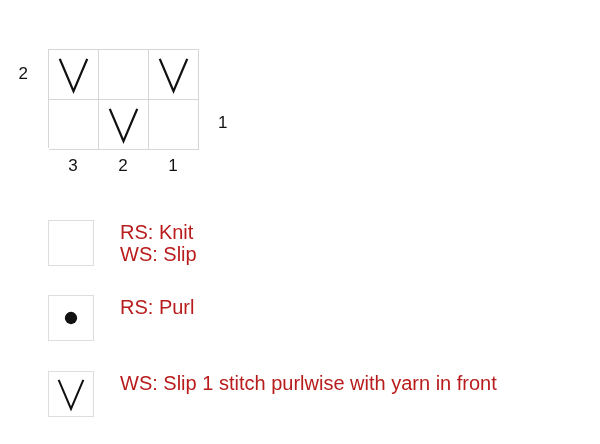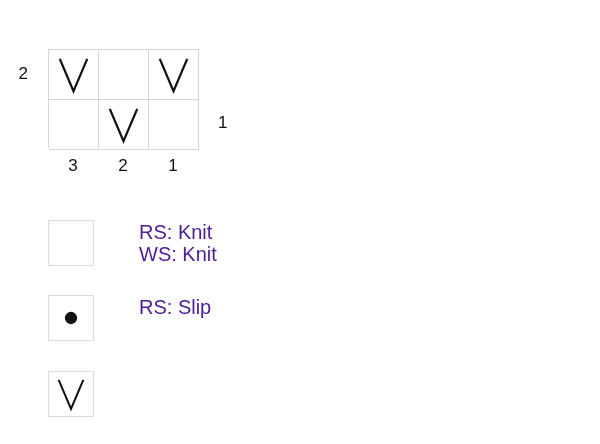--- a/index.html
+++ b/index.html
@@ -86,26 +86,26 @@
     left: 0;
     top: 0;
     width: 46px;
     height: 46px;
     border: 1.5px solid #dddddd;
     background: #ffffff;
     box-sizing: border-box;
   }
   .legend-text {
     position: absolute;
-    left: 91px;
+    left: 72px;
     top: 2px;
     font-size: 20px;
     line-height: 21.5px;
     white-space: nowrap;
-    color: #4c1d95;
+    color: #b91c1c;
   }
 </style>
 </head>
 <body>
 
 <div class="canvas">
 
   <div class="chart-grid">
     <div class="chart-cell">
         <svg viewBox="0 0 50 50" preserveAspectRatio="none">
@@ -133,39 +133,40 @@
   <div class="num col-num col-num-0">3</div>
   <div class="num col-num col-num-1">2</div>
   <div class="num col-num col-num-2">1</div>
 
   <div>
 
     <div class="legend-entry legend-entry-0">
       <div class="legend-symbol"></div>
       <div class="legend-text">
         <div>RS: Knit</div>
-        <div>WS: Knit</div>
+        <div>WS: Slip</div>
       </div>
     </div>
 
     <div class="legend-entry legend-entry-1">
       <div class="legend-symbol">
           <svg viewBox="0 0 50 50">
             <circle cx="25" cy="25" r="7" fill="#111111"></circle>
           </svg>
         </div>
       <div class="legend-text">
-        <div>RS: Slip</div>
+        <div>RS: Purl</div>
       </div>
     </div>
 
     <div class="legend-entry legend-entry-2">
       <div class="legend-symbol">
           <svg viewBox="0 0 50 50" preserveAspectRatio="none">
             <polyline points="11,9 25,42 39,9" fill="none" stroke="#111111" stroke-width="2.3" stroke-linejoin="miter"></polyline>
           </svg>
         </div>
       <div class="legend-text">
+        <div>WS: Slip 1 stitch purlwise with yarn in front</div>
       </div>
     </div>
 
   </div>
 </div>
 
 </body></html>

